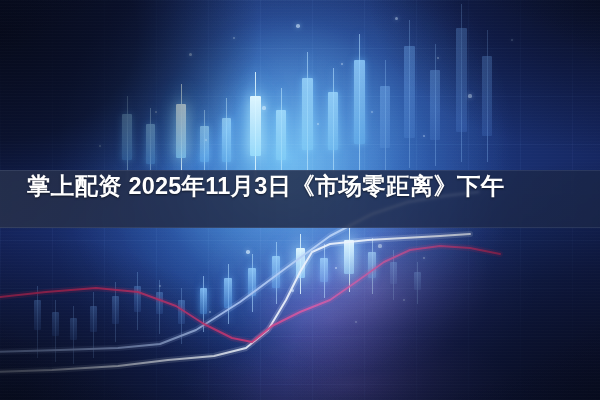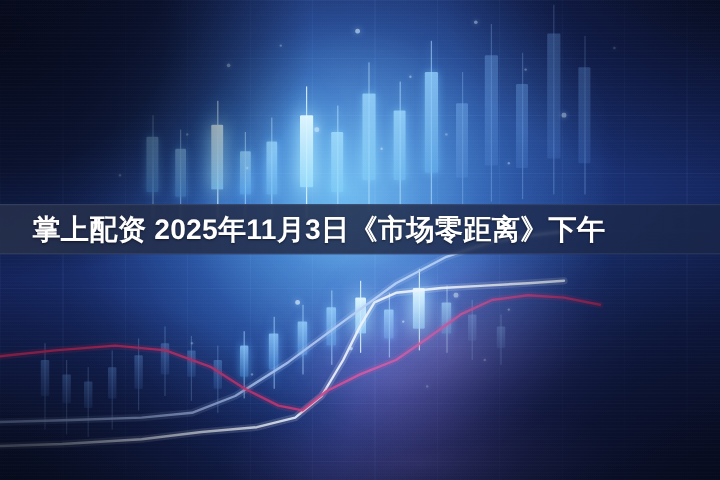--- a/index.html
+++ b/index.html
@@ -90,25 +90,25 @@
     border-radius: 50%;
     background: #cfe6ff;
   }
 
   
   #title-band {
     position: absolute;
     left: 0;
     top: 170px;
     width: 600px;
-    height: 42px;
+    height: 58px;
     background: linear-gradient(to right, rgba(38,48,76,0.90) 0%, rgba(34,44,74,0.86) 45%, rgba(30,42,76,0.80) 75%, rgba(26,38,72,0.84) 100%);
     backdrop-filter: blur(1px);
     display: flex;
-    align-items: center;
+    align-items: flex-start;
     box-sizing: border-box;
     padding-left: 27px;
   }
   #title-band::before,
   #title-band::after {
     content: "";
     position: absolute;
     left: 0;
     width: 100%;
     height: 1px;

